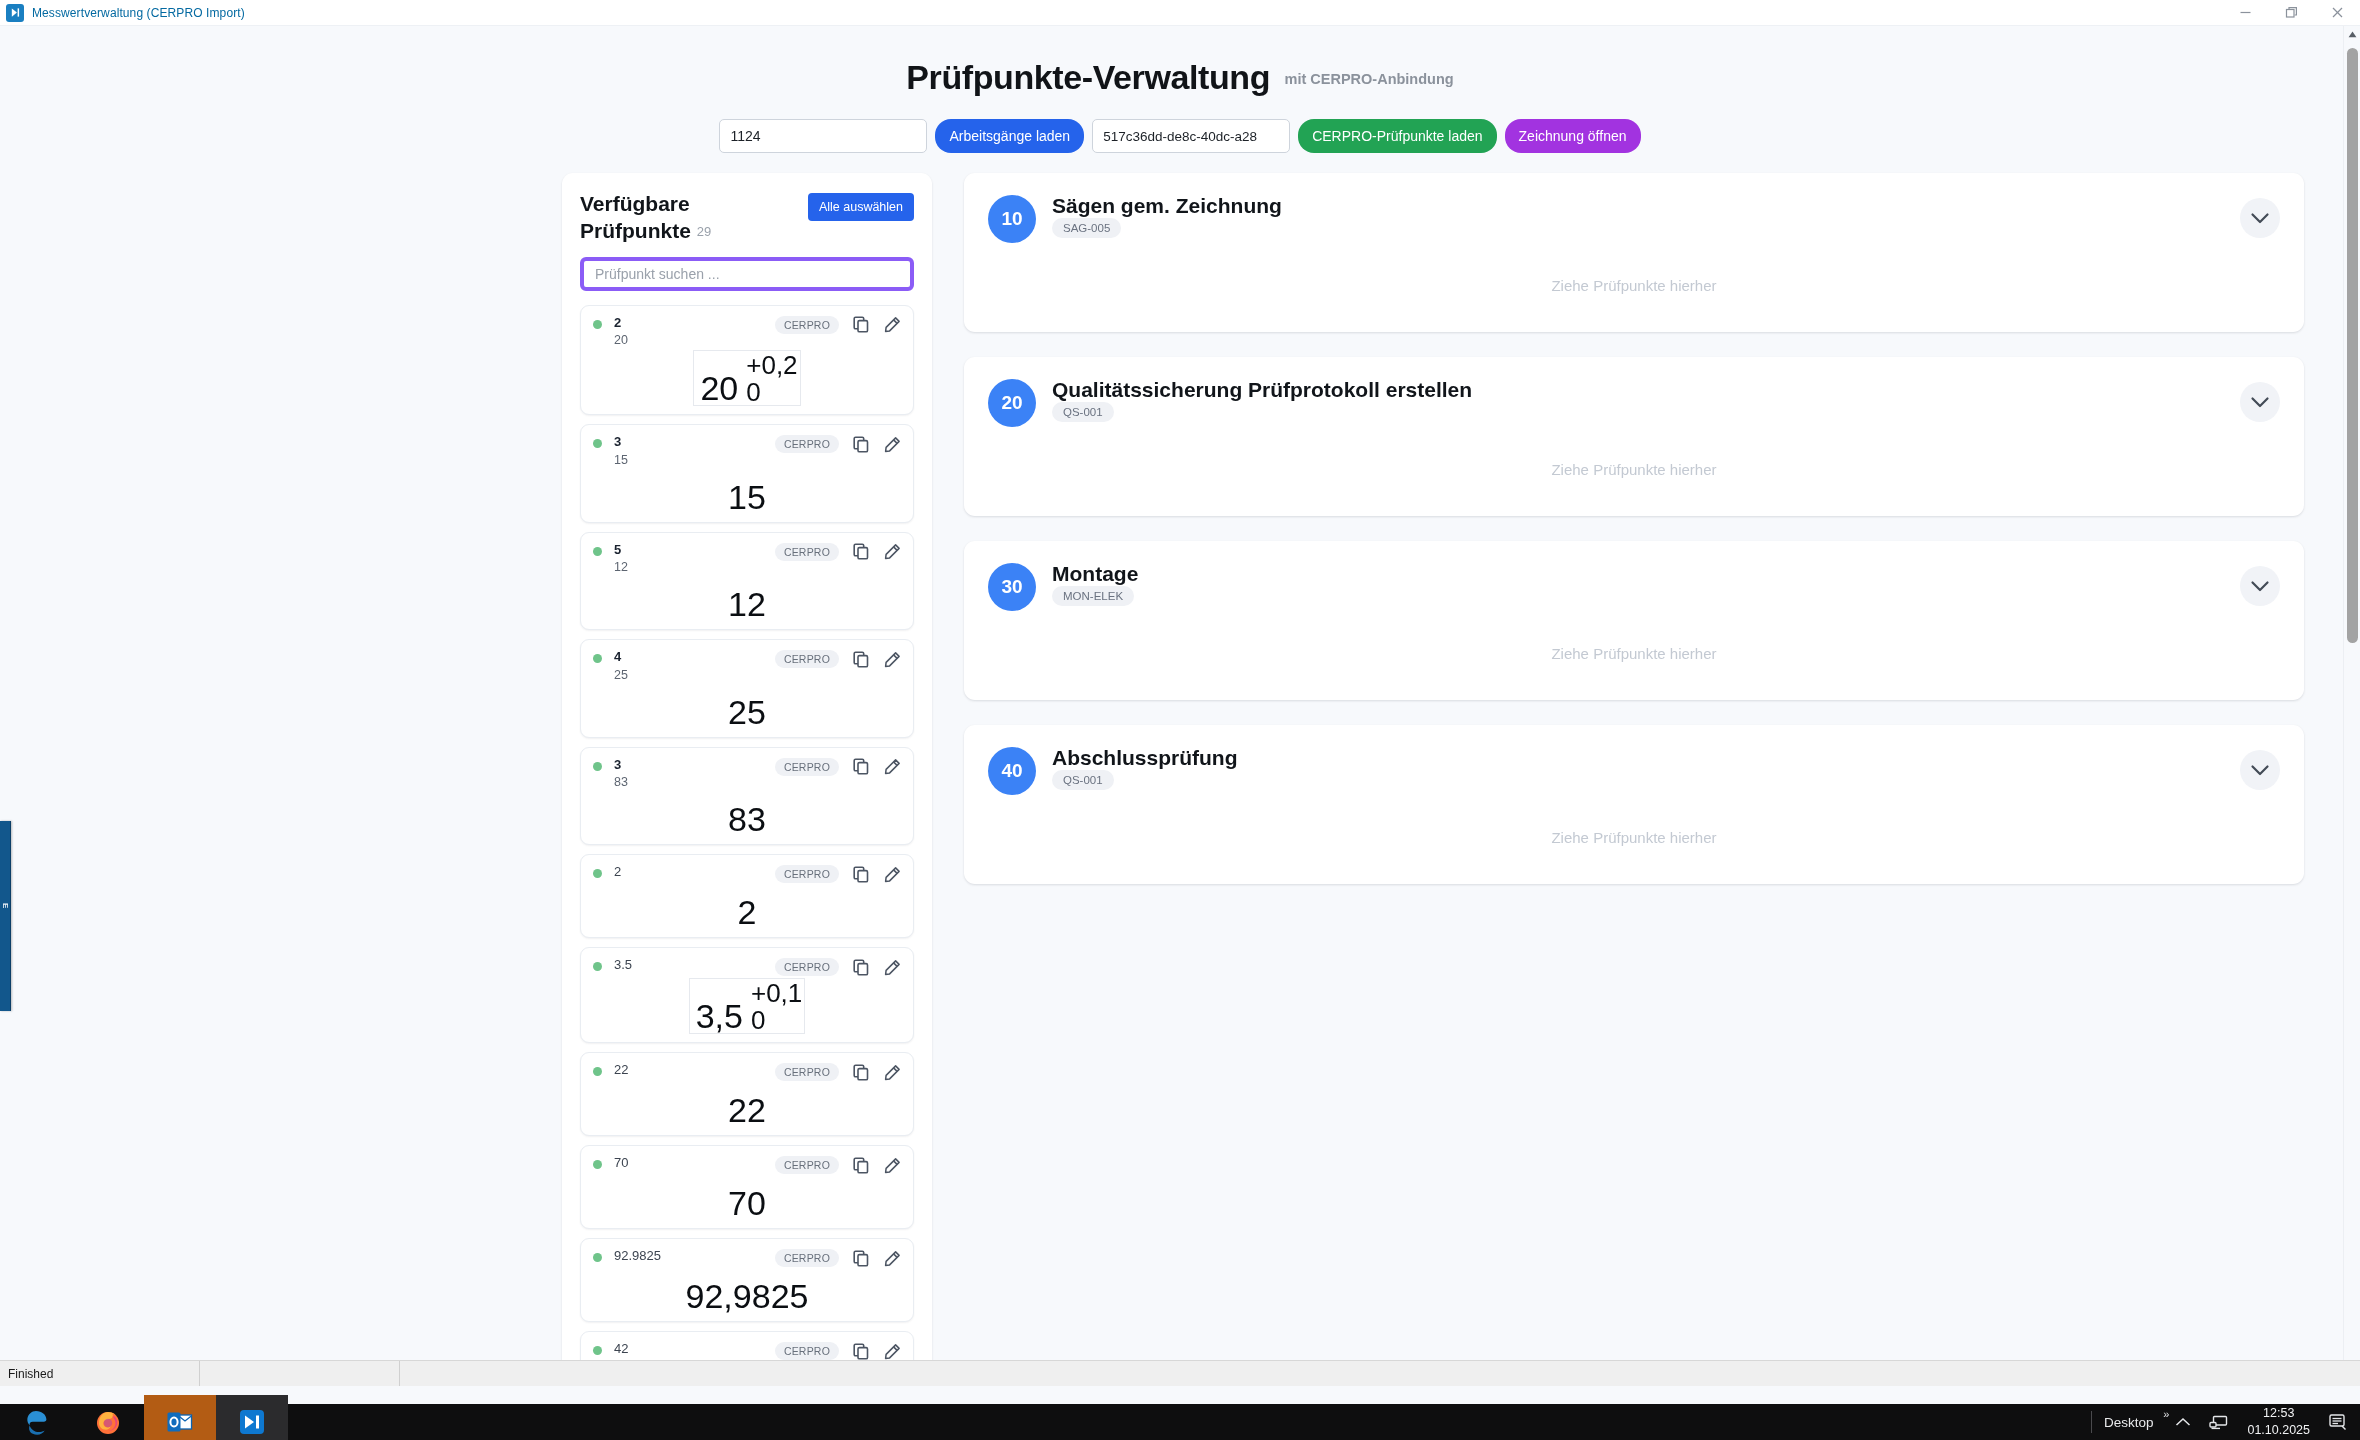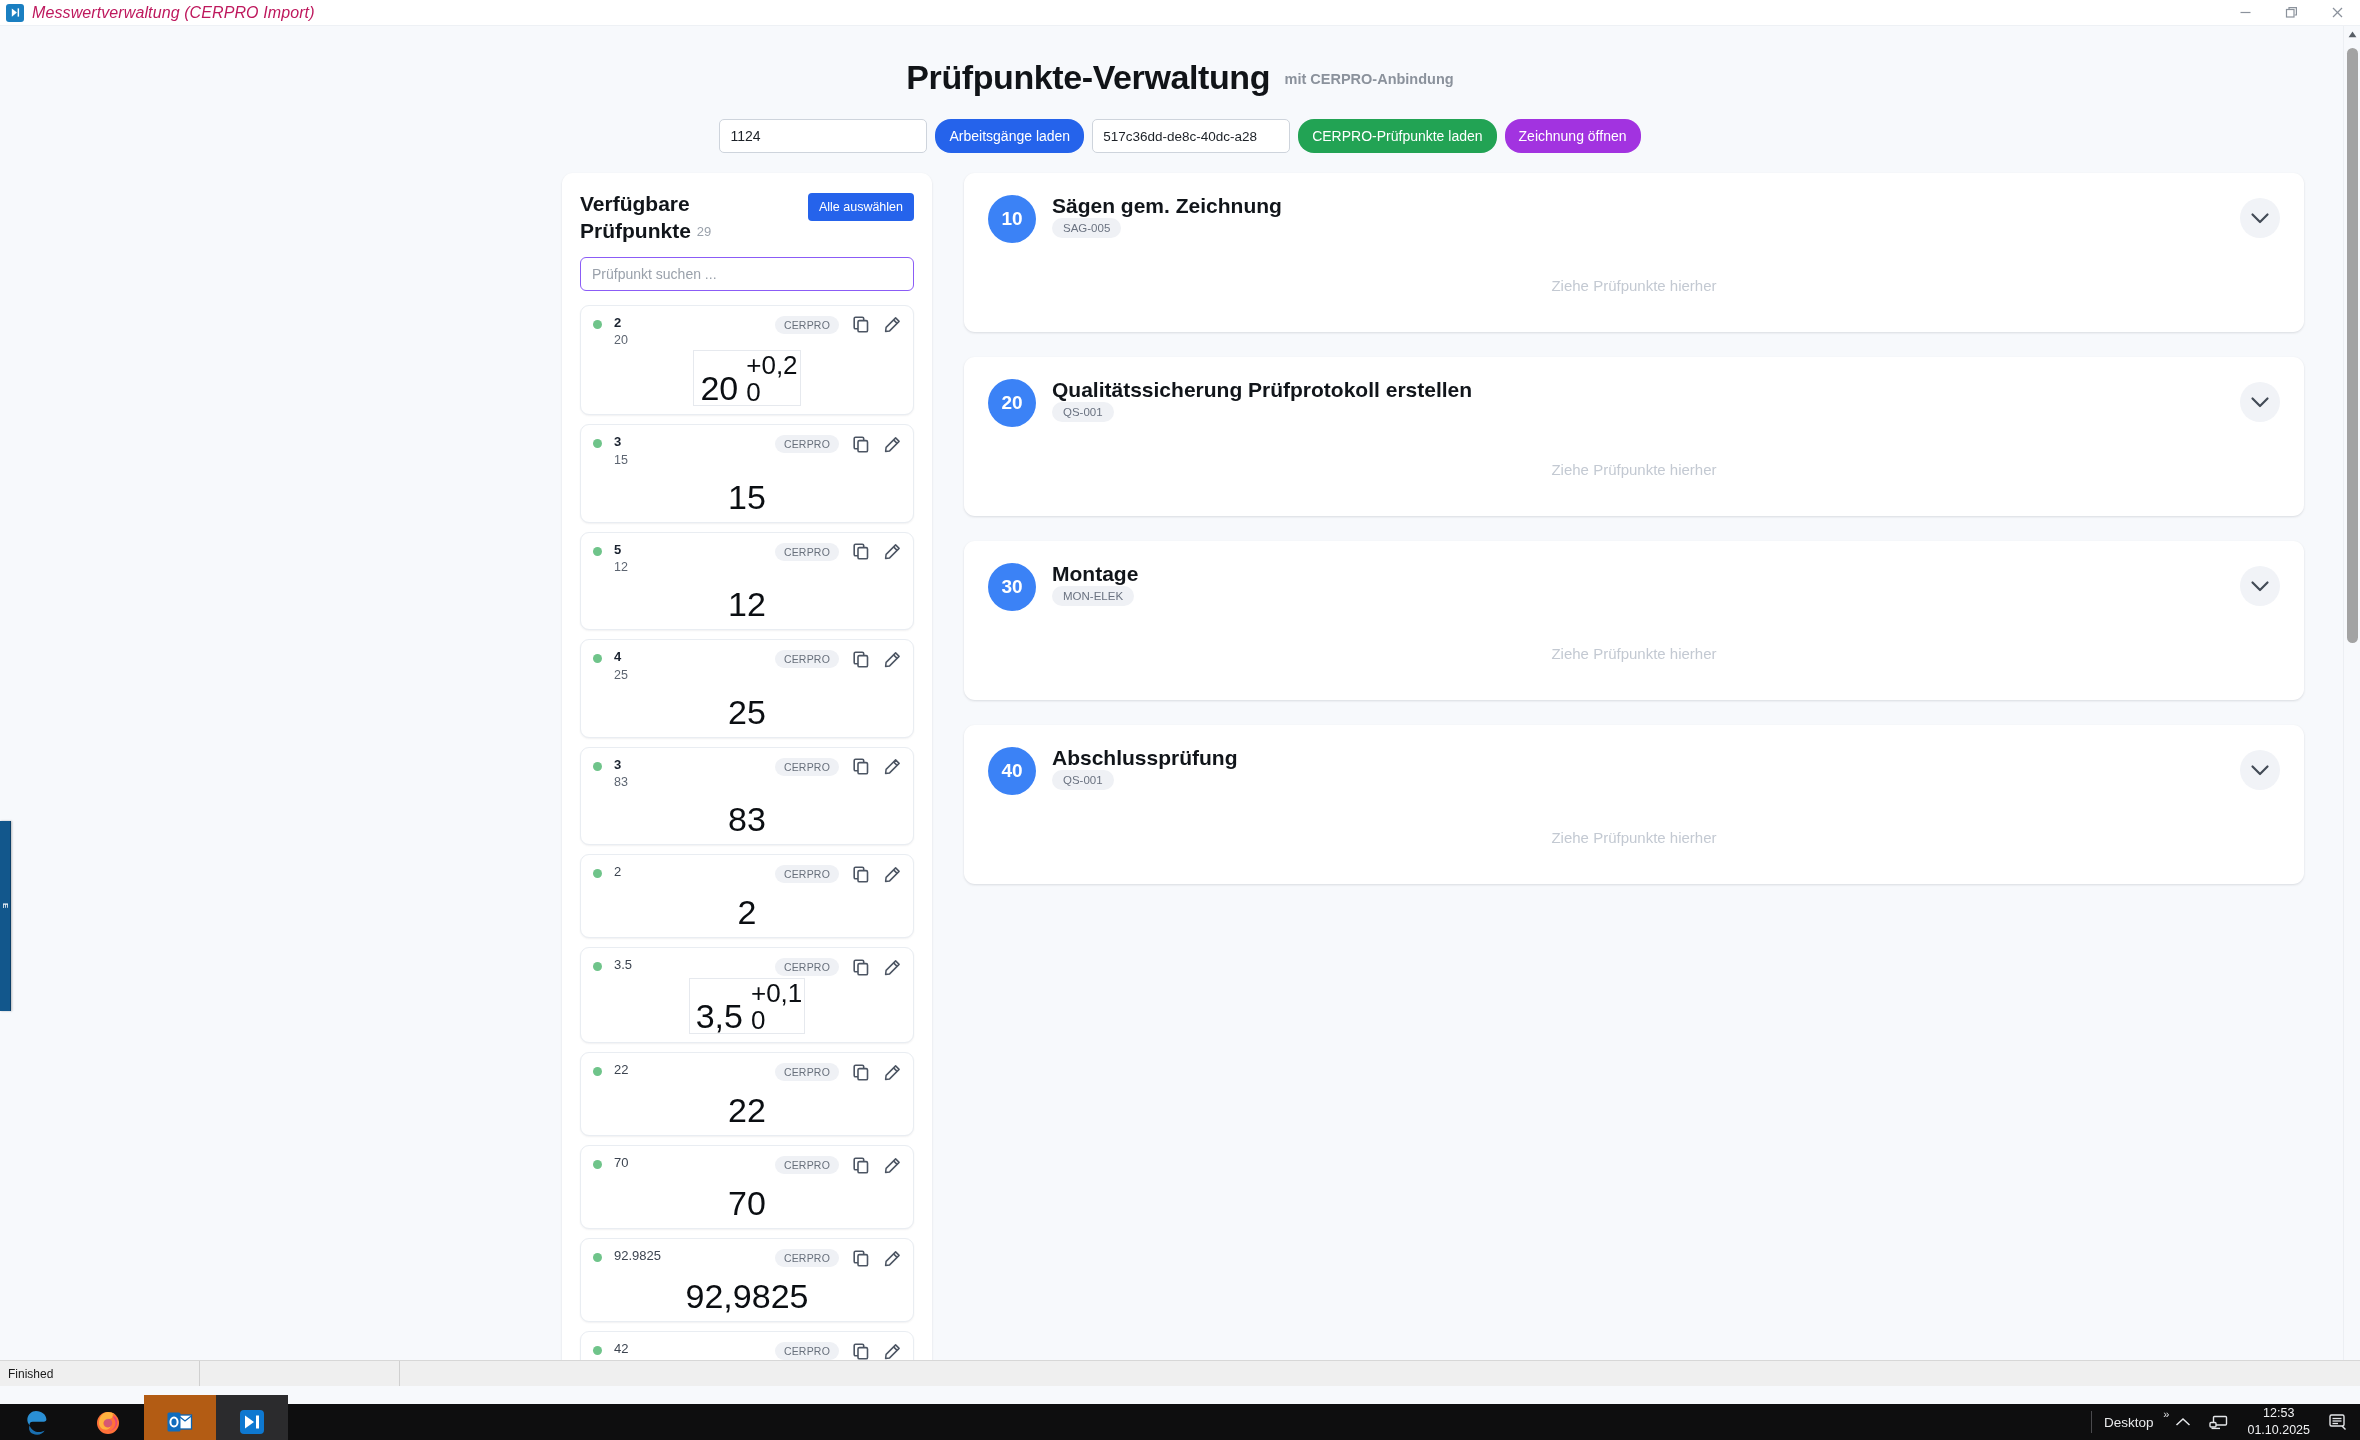--- a/index.html
+++ b/index.html
@@ -18,21 +18,21 @@
     display: flex; align-items: center;
     border-bottom: 1px solid #eef1f5;
     position: relative; z-index: 40;
   }
   .titlebar .tb-icon {
     width: 18px; height: 18px; margin-left: 6px; margin-right: 8px;
     background: #1a7fc1; border-radius: 3px;
     display: flex; align-items: center; justify-content: center;
     color: #fff; font-size: 11px; font-weight: bold; line-height: 1;
   }
-  .titlebar .tb-title { font-size: 16px; color: #be185d; letter-spacing: .1px; font-style: italic; }
+  .titlebar .tb-title { font-size: 12px; color: #0369a1; letter-spacing: .1px; }
   .titlebar .tb-controls { margin-left: auto; display: flex; height: 100%; }
   .tb-btn {
     width: 46px; height: 100%;
     display: flex; align-items: center; justify-content: center;
     color: #7a828c;
   }
   .tb-btn svg { display: block; }
 
   
   .app {
@@ -125,21 +125,21 @@
     margin-left: 6px; vertical-align: 2px;
   }
   .lp-select-all {
     margin-left: auto; margin-top: 2px;
     background: #2563eb; color: #fff; border: none;
     border-radius: 4px; font-size: 12.5px; font-family: inherit;
     padding: 7px 11px; cursor: pointer; white-space: nowrap;
   }
   .lp-search {
     margin-top: 12px; width: 100%; height: 34px;
-    border: 1px solid #8b5cf6; border-radius: 6px;
+    border: 4px solid #8b5cf6; border-radius: 6px;
     background: #fff; padding: 0 11px;
     font-size: 14px; color: #1c2127; font-family: inherit;
     outline: none;
   }
   .lp-search::placeholder { color: #9aa1ab; }
 
   .lp-list { margin-top: 14px; }
 
   
   .pt-card {

